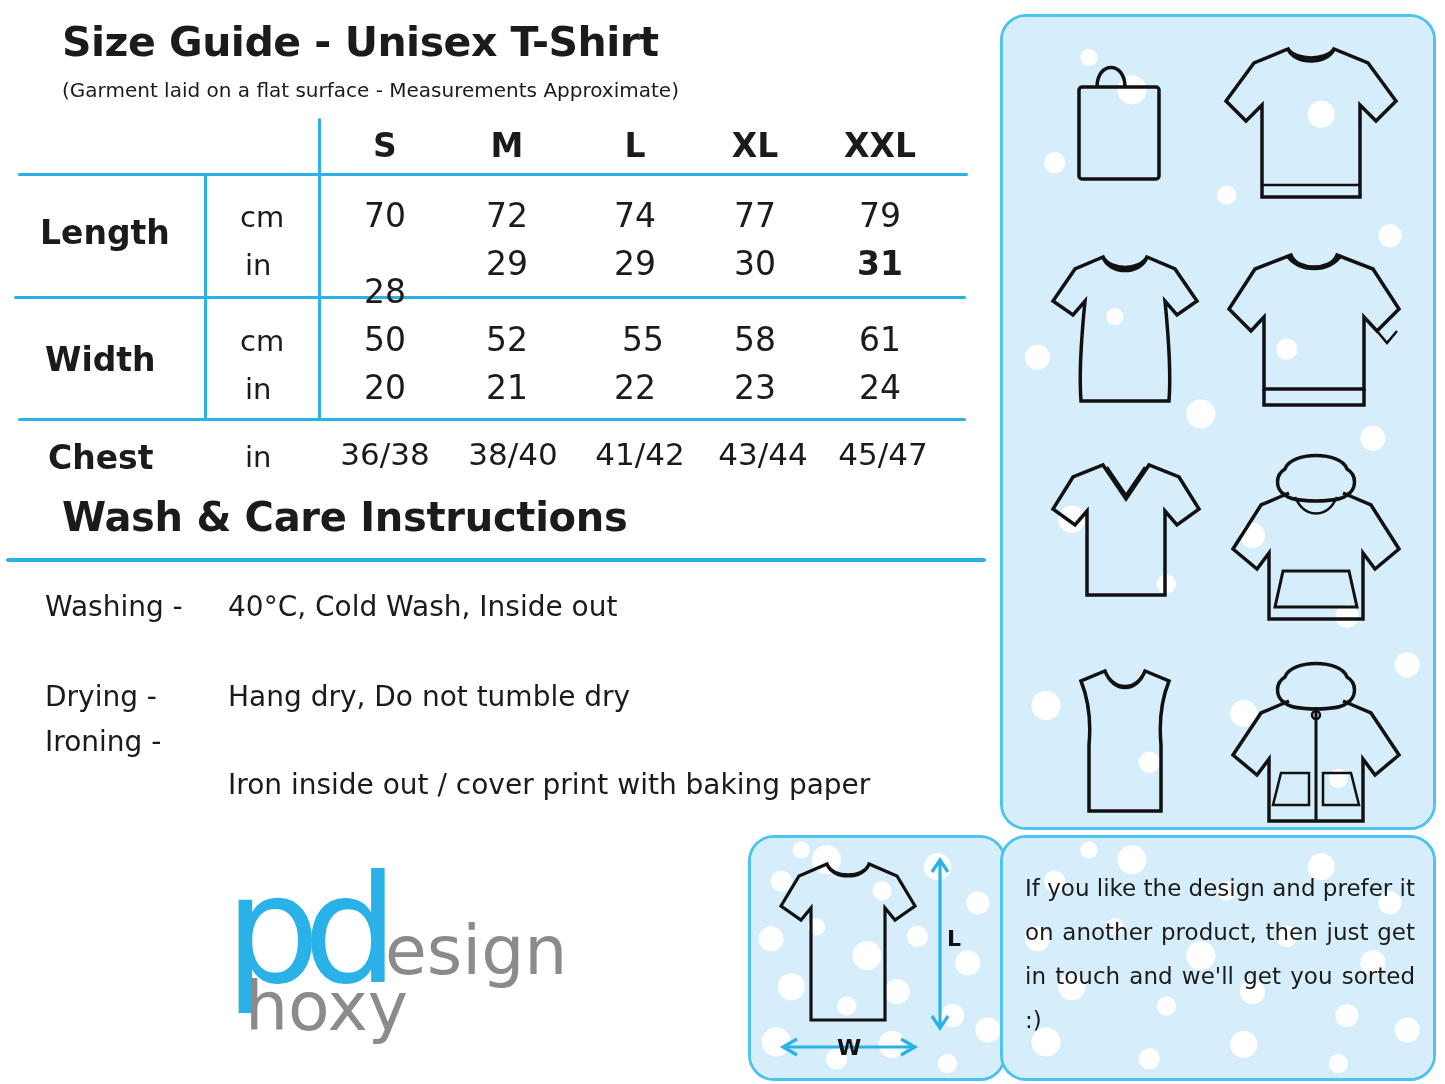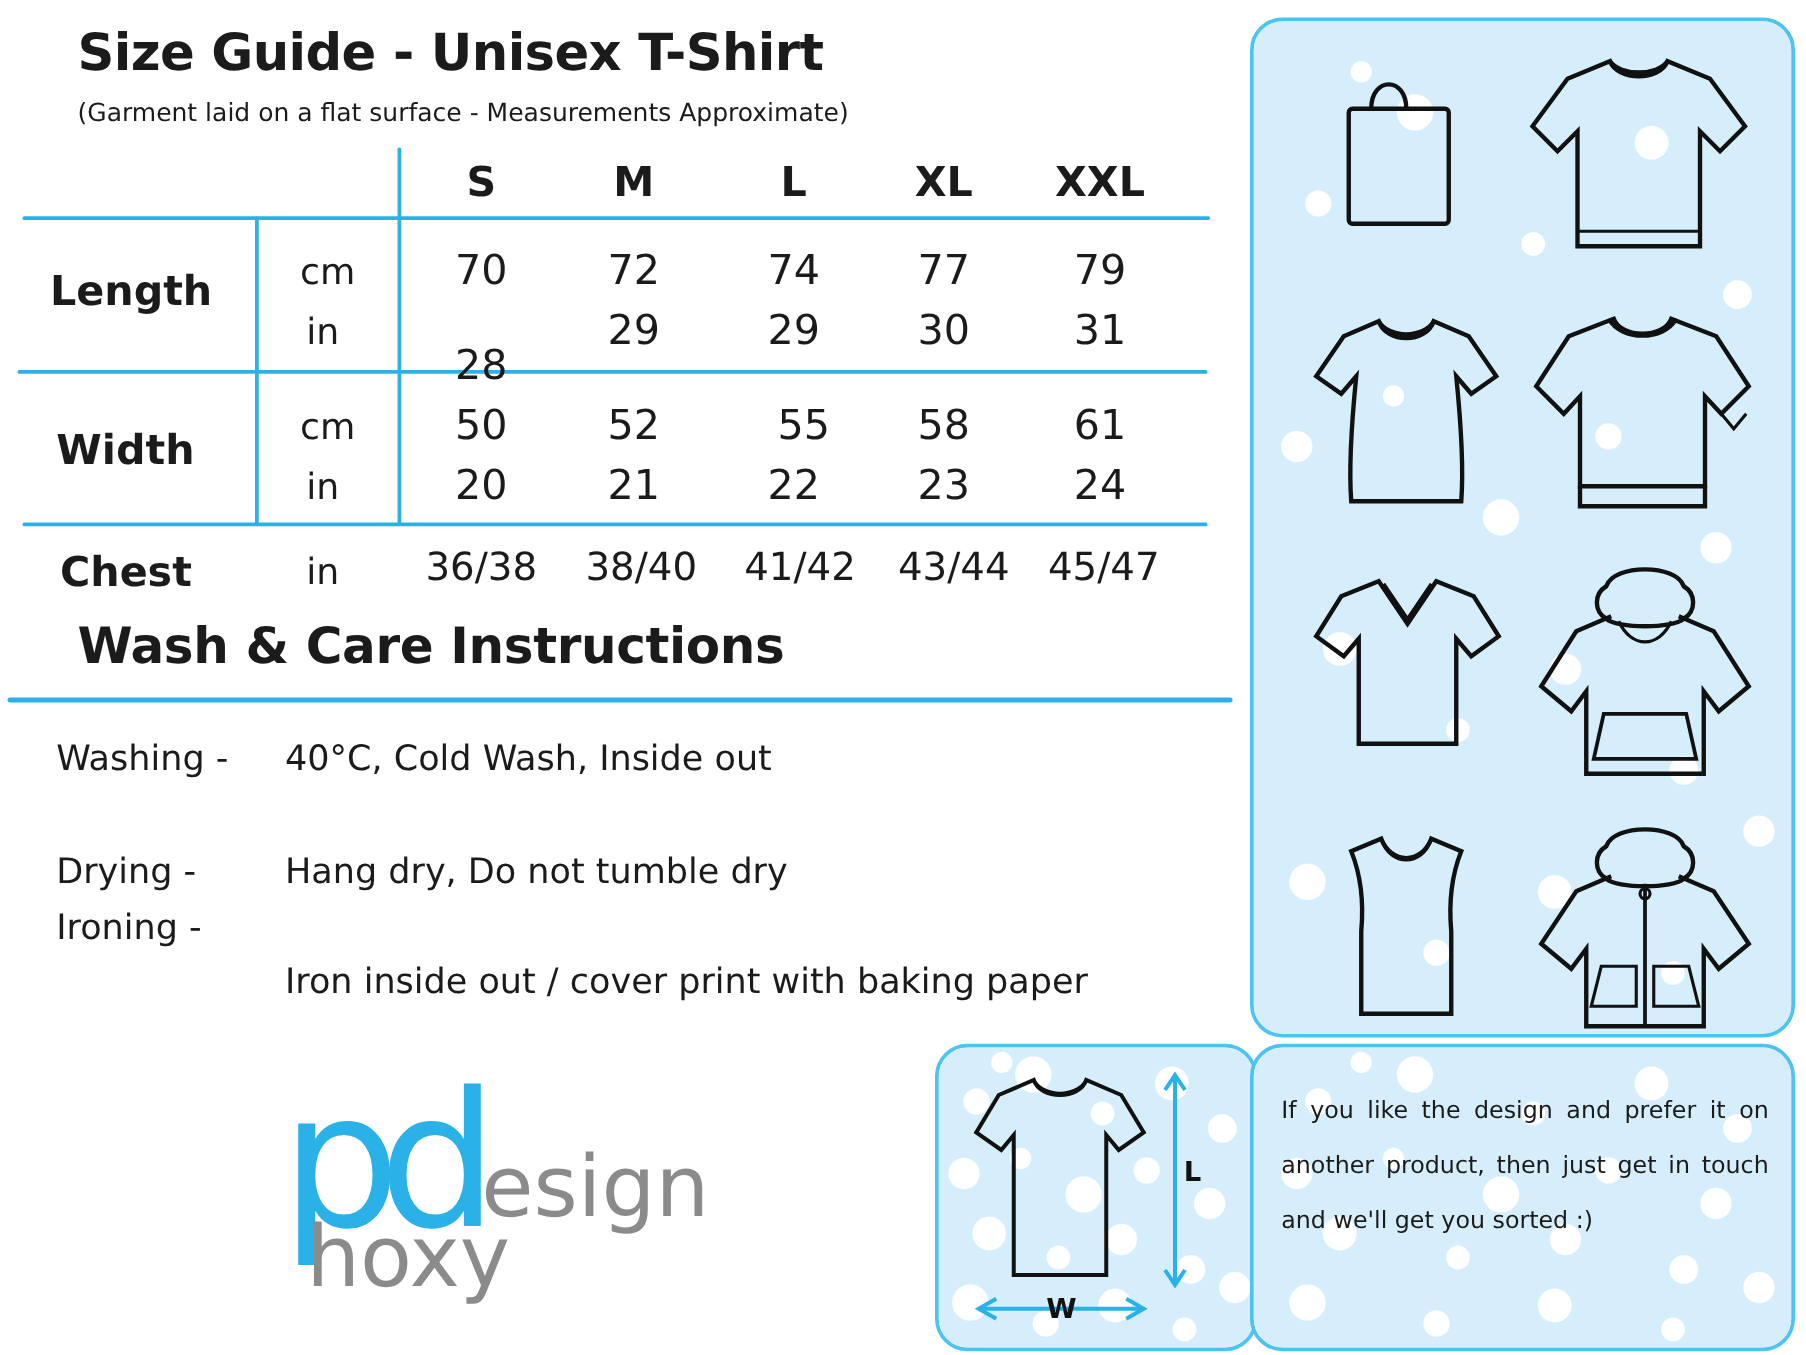--- a/index.html
+++ b/index.html
@@ -226,21 +226,21 @@
     position: absolute;
     inset: 0;
   }
   .garments svg { position: absolute; }
 
   .note-text {
     position: absolute;
     left: 22px;
     top: 28px;
     width: 390px;
-    font-size: 19px;
+    font-size: 23px;
     line-height: 44px;
     color: #1b1b1b;
     text-align: justify;
   }
   .meas-label {
     position: absolute;
     font-weight: bold;
     font-size: 22px;
     color: #111;
   }
@@ -275,21 +275,21 @@
       <div class="cell" style="left:452px; top:78px; width:110px;">72</div>
       <div class="cell" style="left:580px; top:78px; width:110px;">74</div>
       <div class="cell" style="left:700px; top:78px; width:110px;">77</div>
       <div class="cell" style="left:820px; top:78px; width:120px;">79</div>
 
       <div class="unit" style="left:245px; top:130px;">in</div>
       <div class="cell" style="left:330px; top:126px; width:110px;margin-top:28px;">28</div>
       <div class="cell" style="left:452px; top:126px; width:110px;">29</div>
       <div class="cell" style="left:580px; top:126px; width:110px;">29</div>
       <div class="cell" style="left:700px; top:126px; width:110px;">30</div>
-      <div class="cell" style="left:820px; top:126px; width:120px;">31</div>
+      <div class="cell" style="left:820px; top:126px; width:120px;font-weight:bold;">31</div>
 
       <div class="rowlabel" style="left:45px; top:222px;">Width</div>
       <div class="unit" style="left:240px; top:206px;">cm</div>
       <div class="cell" style="left:330px; top:202px; width:110px;">50</div>
       <div class="cell" style="left:452px; top:202px; width:110px;">52</div>
       <div class="cell" style="left:588px; top:202px; width:110px;">55</div>
       <div class="cell" style="left:700px; top:202px; width:110px;">58</div>
       <div class="cell" style="left:820px; top:202px; width:120px;">61</div>
 
       <div class="unit" style="left:245px; top:254px;">in</div>

